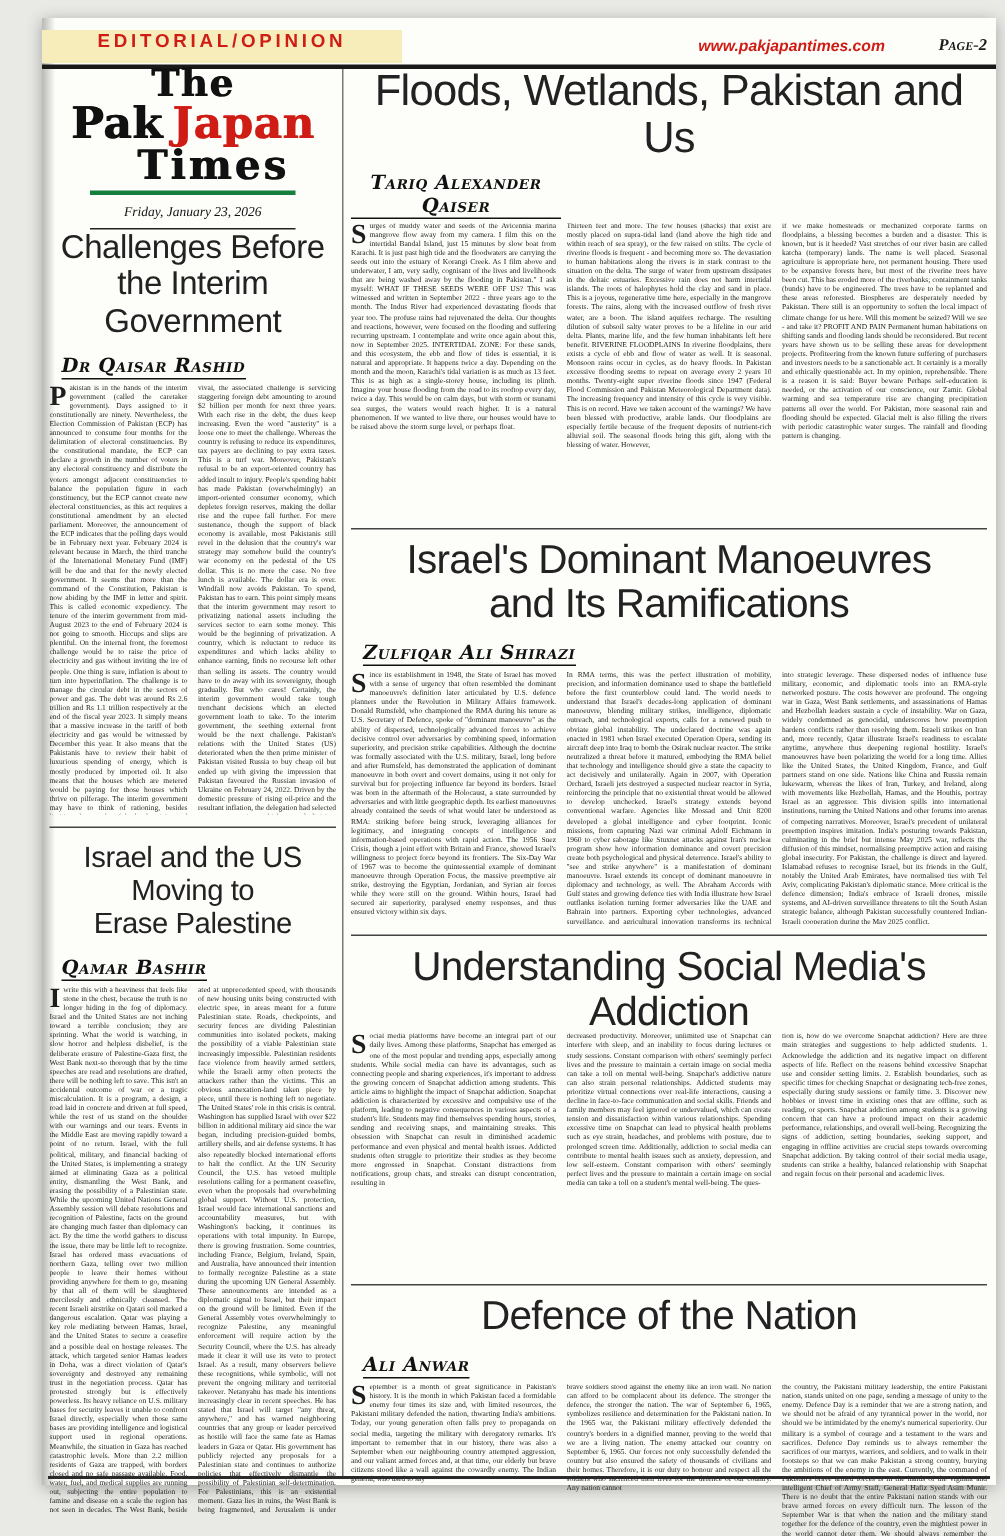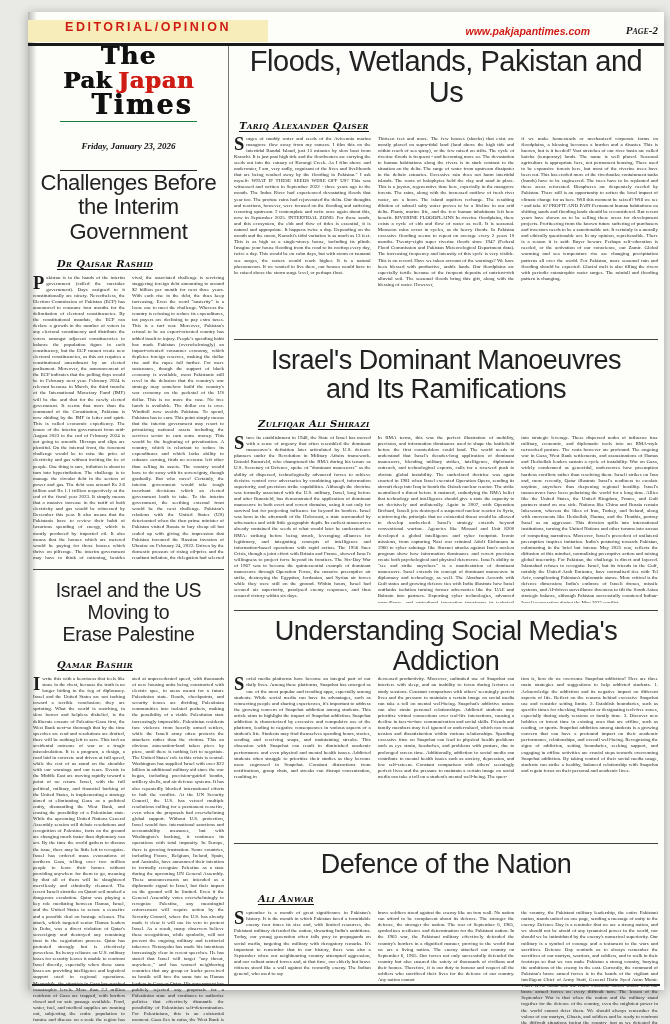--- a/index.html
+++ b/index.html
@@ -37,38 +37,38 @@
   }
   .top-rule{position:absolute;left:0;right:0;top:31px;height:2.5px;background:#1a1a1a;}
   .bottom-rule{position:absolute;left:4px;right:4px;top:972px;height:2px;background:#2a2a2a;}
   .vdivider{position:absolute;left:200px;top:34px;height:938px;width:1px;background:#777;}
 
   
   .left-region{position:absolute;left:5px;top:32px;width:191px;}
   .masthead{text-align:center;}
   .mh1{font-family:"DejaVu Serif",serif;font-weight:bold;font-size:25px;line-height:.95;
        color:#111;text-shadow:.6px 0 0 currentColor;letter-spacing:1px;}
-  .mh2{font-family:"DejaVu Serif",serif;font-weight:bold;font-size:23px;line-height:1.0;
+  .mh2{font-family:"DejaVu Serif",serif;font-weight:bold;font-size:29px;line-height:1.0;
        color:#111;text-shadow:.7px 0 0 currentColor;letter-spacing:.5px;}
   .mh2 .red{color:#cf1d16;text-shadow:.7px 0 0 currentColor;margin-left:6px;}
   .mh3{font-family:"DejaVu Serif",serif;font-weight:bold;font-size:27px;line-height:1.0;
        color:#111;text-shadow:.6px 0 0 currentColor;letter-spacing:2px;margin-left:27px;}
   .mh-date{
-    width:72%;margin:3px auto 0;padding:19px 0;
-    border-top:1px solid #15803d;border-bottom:1.5px solid #222;
-    font-style:italic;font-weight:bold;font-size:9px;color:#111;
+    width:72%;margin:3px auto 0;padding:6px 0;
+    border-top:3px solid #15803d;border-bottom:1.5px solid #222;
+    font-style:italic;font-weight:normal;font-size:9px;color:#111;
   }
   .headline{font-family:"Liberation Sans",sans-serif;color:#222;text-align:center;
             white-space:pre-line;font-weight:400;}
   .hl-left{font-size:22px;line-height:1.12;letter-spacing:-.3px;}
   .hl-left2{font-size:19.5px;line-height:1.15;margin-top:9px;letter-spacing:-.3px;}
   .byline{display:inline-block;font-family:"DejaVu Serif",serif;font-style:italic;font-weight:bold;
-          font-variant:small-caps;font-size:10px;color:#111;
+          font-variant:small-caps;font-size:13px;color:#111;
           border-bottom:1px solid #111;letter-spacing:.4px;}
-  .byline-wrap{margin:8px 0 4px 24px;}
+  .byline-wrap{margin:8px 0 4px 8px;}
   .body-cols{display:flex;gap:7px;overflow:hidden;text-align:justify;
              font-size:5px;line-height:1.22;color:#1d1d1d;}
   .body-cols .col{flex:1;overflow:hidden;}
   .dc::first-letter{font-size:3.7em;float:left;line-height:.78;padding:1px 2px 0 0;font-weight:bold;}
   .left-sep{border:none;border-top:1.5px solid #444;margin:8px 0 0;}
 
   
   .right-region{position:absolute;left:206px;top:34px;width:424px;}
   .hl-big{font-size:29px;line-height:1.08;letter-spacing:-.5px;}
   .hl-med{font-size:27px;line-height:1.1;letter-spacing:-.5px;}

